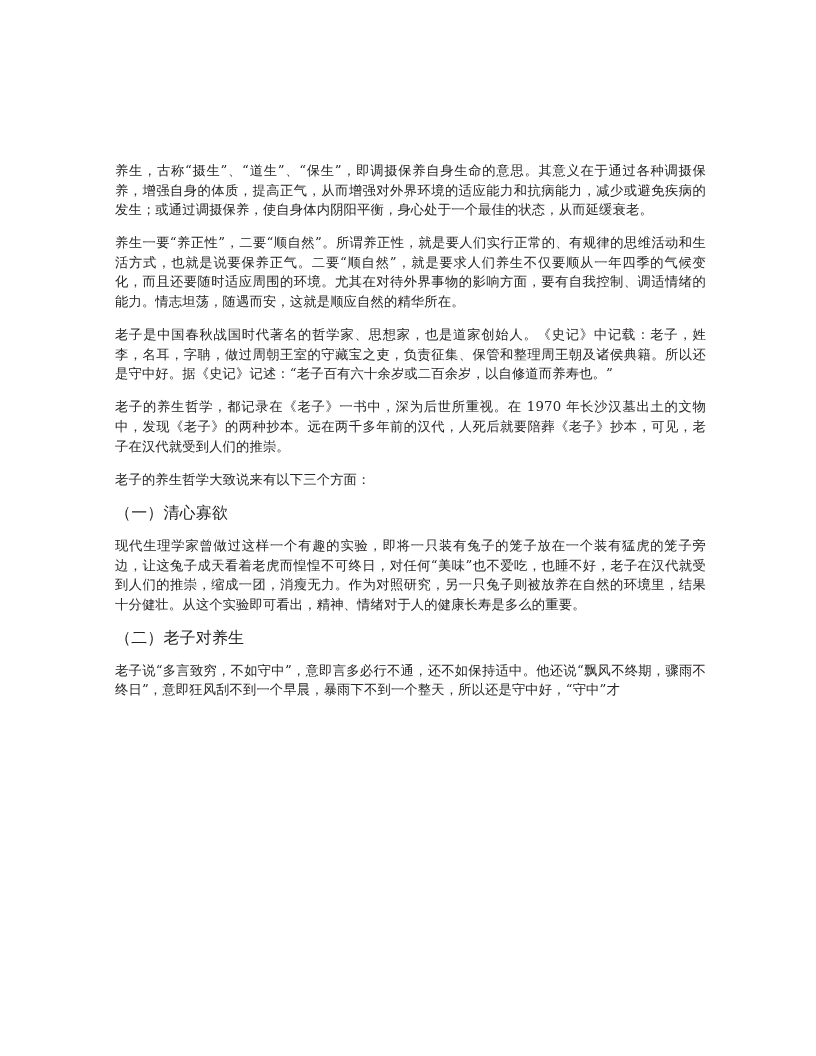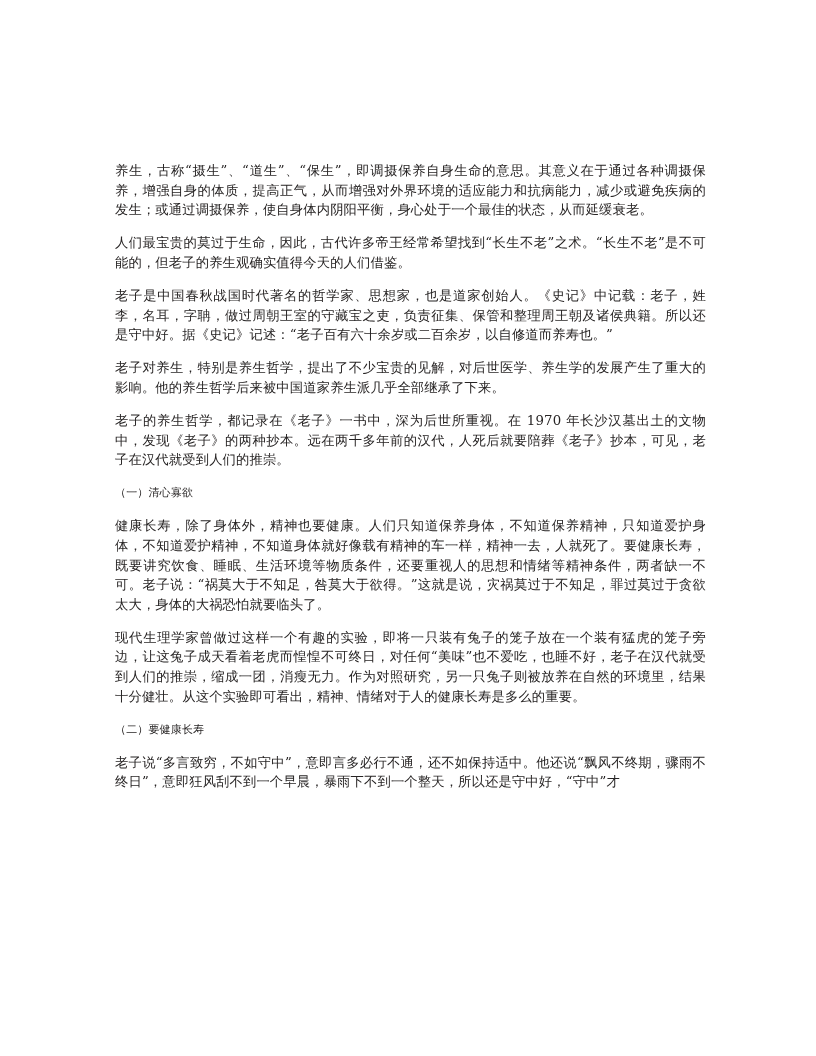--- a/index.html
+++ b/index.html
@@ -35,21 +35,21 @@
     text-justify: inter-ideograph;
     letter-spacing: 0.15px;
     word-break: break-all;
     color: #272424;
   }
   p.para:last-child {
     margin-bottom: 12px;
   }
   p.heading {
     margin: 0 0 13.5px 0;
-    font-size: 11px;
+    font-size: 16px;
     line-height: 19.6px;
     text-align: left;
     letter-spacing: 0.15px;
     color: #272424;
   }
   p.lead {
     text-align: left;
   }
   
   .clip-tail {
@@ -57,34 +57,33 @@
   }
 </style>
 </head>
 <body>
 
 <div class="page">
   <div class="content">
 
     <p class="para">养生，古称“摄生”、“道生”、“保生”，即调摄保养自身生命的意思。其意义在于通过各种调摄保养，增强自身的体质，提高正气，从而增强对外界环境的适应能力和抗病能力，减少或避免疾病的发生；或通过调摄保养，使自身体内阴阳平衡，身心处于一个最佳的状态，从而延缓衰老。</p>
 
+    <p class="para">养生一要“养正性”，二要“顺自然”。所谓养正性，就是要人们实行正常的、有规律的思维活动和生活方式，也就是说要保养正气。二要“顺自然”，就是要求人们养生不仅要顺从一年四季的气候变化，而且还要随时适应周围的环境。尤其在对待外界事物的影响方面，要有自我控制、调适情绪的能力。情志坦荡，随遇而安，这就是顺应自然的精华所在。</p>
 
-    <p class="para">人们最宝贵的莫过于生命，因此，古代许多帝王经常希望找到“长生不老”之术。“长生不老”是不可能的，但老子的养生观确实值得今天的人们借鉴。</p>
 
     <p class="para">老子是中国春秋战国时代著名的哲学家、思想家，也是道家创始人。《史记》中记载：老子，姓李，名耳，字聃，做过周朝王室的守藏宝之吏，负责征集、保管和整理周王朝及诸侯典籍。所以还是守中好。据《史记》记述：“老子百有六十余岁或二百余岁，以自修道而养寿也。”</p>
 
-    <p class="para">老子对养生，特别是养生哲学，提出了不少宝贵的见解，对后世医学、养生学的发展产生了重大的影响。他的养生哲学后来被中国道家养生派几乎全部继承了下来。</p>
 
     <p class="para">老子的养生哲学，都记录在《老子》一书中，深为后世所重视。在 1970 年长沙汉墓出土的文物中，发现《老子》的两种抄本。远在两千多年前的汉代，人死后就要陪葬《老子》抄本，可见，老子在汉代就受到人们的推崇。</p>
 
+    <p class="para lead">老子的养生哲学大致说来有以下三个方面：</p>
 
     <p class="heading">（一）清心寡欲</p>
 
-    <p class="para">健康长寿，除了身体外，精神也要健康。人们只知道保养身体，不知道保养精神，只知道爱护身体，不知道爱护精神，不知道身体就好像载有精神的车一样，精神一去，人就死了。要健康长寿，既要讲究饮食、睡眠、生活环境等物质条件，还要重视人的思想和情绪等精神条件，两者缺一不可。老子说：“祸莫大于不知足，咎莫大于欲得。”这就是说，灾祸莫过于不知足，罪过莫过于贪欲太大，身体的大祸恐怕就要临头了。</p>
 
     <p class="para">现代生理学家曾做过这样一个有趣的实验，即将一只装有兔子的笼子放在一个装有猛虎的笼子旁边，让这兔子成天看着老虎而惶惶不可终日，对任何“美味”也不爱吃，也睡不好，老子在汉代就受到人们的推崇，缩成一团，消瘦无力。作为对照研究，另一只兔子则被放养在自然的环境里，结果十分健壮。从这个实验即可看出，精神、情绪对于人的健康长寿是多么的重要。</p>
 
-    <p class="heading">（二）要健康长寿</p>
+    <p class="heading">（二）老子对养生</p>
 
     <p class="para clip-tail">老子说“多言致穷，不如守中”，意即言多必行不通，还不如保持适中。他还说“飘风不终期，骤雨不终日”，意即狂风刮不到一个早晨，暴雨下不到一个整天，所以还是守中好，“守中”才</p>
 
   </div>
 </div>
 
 </body></html>

